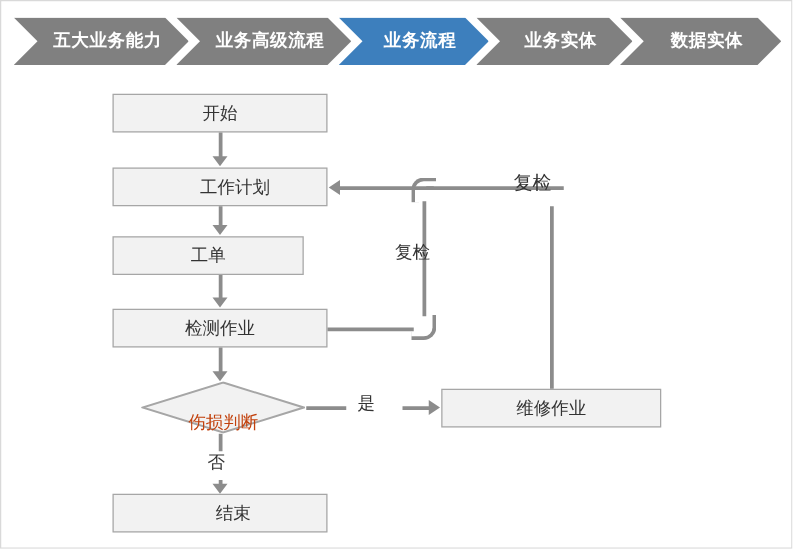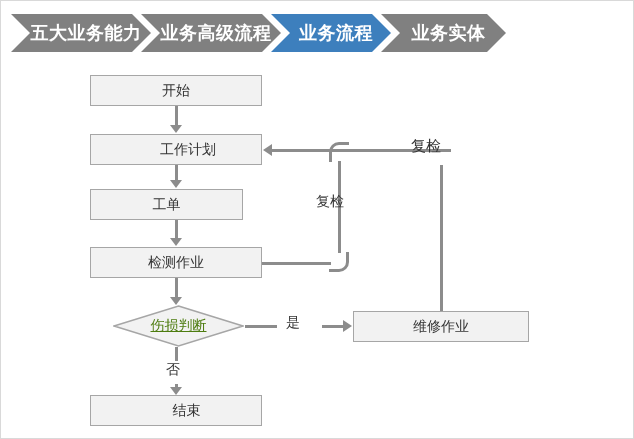--- a/index.html
+++ b/index.html
@@ -29,21 +29,21 @@
     height: 38px;
   }
   .chev {
     position: absolute;
     top: 0;
     height: 38px;
     display: flex;
     align-items: center;
     justify-content: center;
     color: #ffffff;
-    font-size: 18px;
+    font-size: 14px;
     font-weight: bold;
     letter-spacing: 0.5px;
     white-space: nowrap;
     box-sizing: border-box;
     background: #808080;
     clip-path: polygon(0 0, calc(100% - 19px) 0, 100% 50%, calc(100% - 19px) 100%, 0 100%, 19px 50%);
   }
   .chev.active {
     background: #3d7fbd;
   }
@@ -61,26 +61,25 @@
     align-items: center;
     justify-content: center;
     color: #333333;
     font-size: 14px;
     white-space: nowrap;
   }
   .diamond {
     position: absolute;
     box-sizing: border-box;
     display: flex;
-    align-items: center;
+    align-items: flex-end;
     justify-content: center;
-    color: #4d7c0f;
-    font-size: 14px;
-    white-space: nowrap;
-    text-decoration: underline;
+    color: #c2410c;
+    font-size: 14px;
+    white-space: nowrap;
   }
   .diamond .dshape {
     position: absolute;
     left: 0; top: 0; right: 0; bottom: 0;
   }
   .diamond .dlabel {
     position: relative;
     z-index: 2;
   }
 
@@ -139,20 +138,23 @@
       <span class="chev-label">五大业务能力</span>
     </div>
     <div class="chev" style="left:140px; width:140px;">
       <span class="chev-label">业务高级流程</span>
     </div>
     <div class="chev active" style="left:270px; width:120px;">
       <span class="chev-label">业务流程</span>
     </div>
     <div class="chev" style="left:380px; width:125px;">
       <span class="chev-label">业务实体</span>
+    </div>
+    <div class="chev" style="left:495px; width:129px;">
+      <span class="chev-label">数据实体</span>
     </div>
   </div>
 
   <div class="node" style="left:89px; top:74px; width:172px; height:31px;">
     <span>开始</span>
   </div>
 
   <div class="node" style="left:89px; top:133px; width:172px; height:31px;padding-left:24px;">
     <span>工作计划</span>
   </div>

